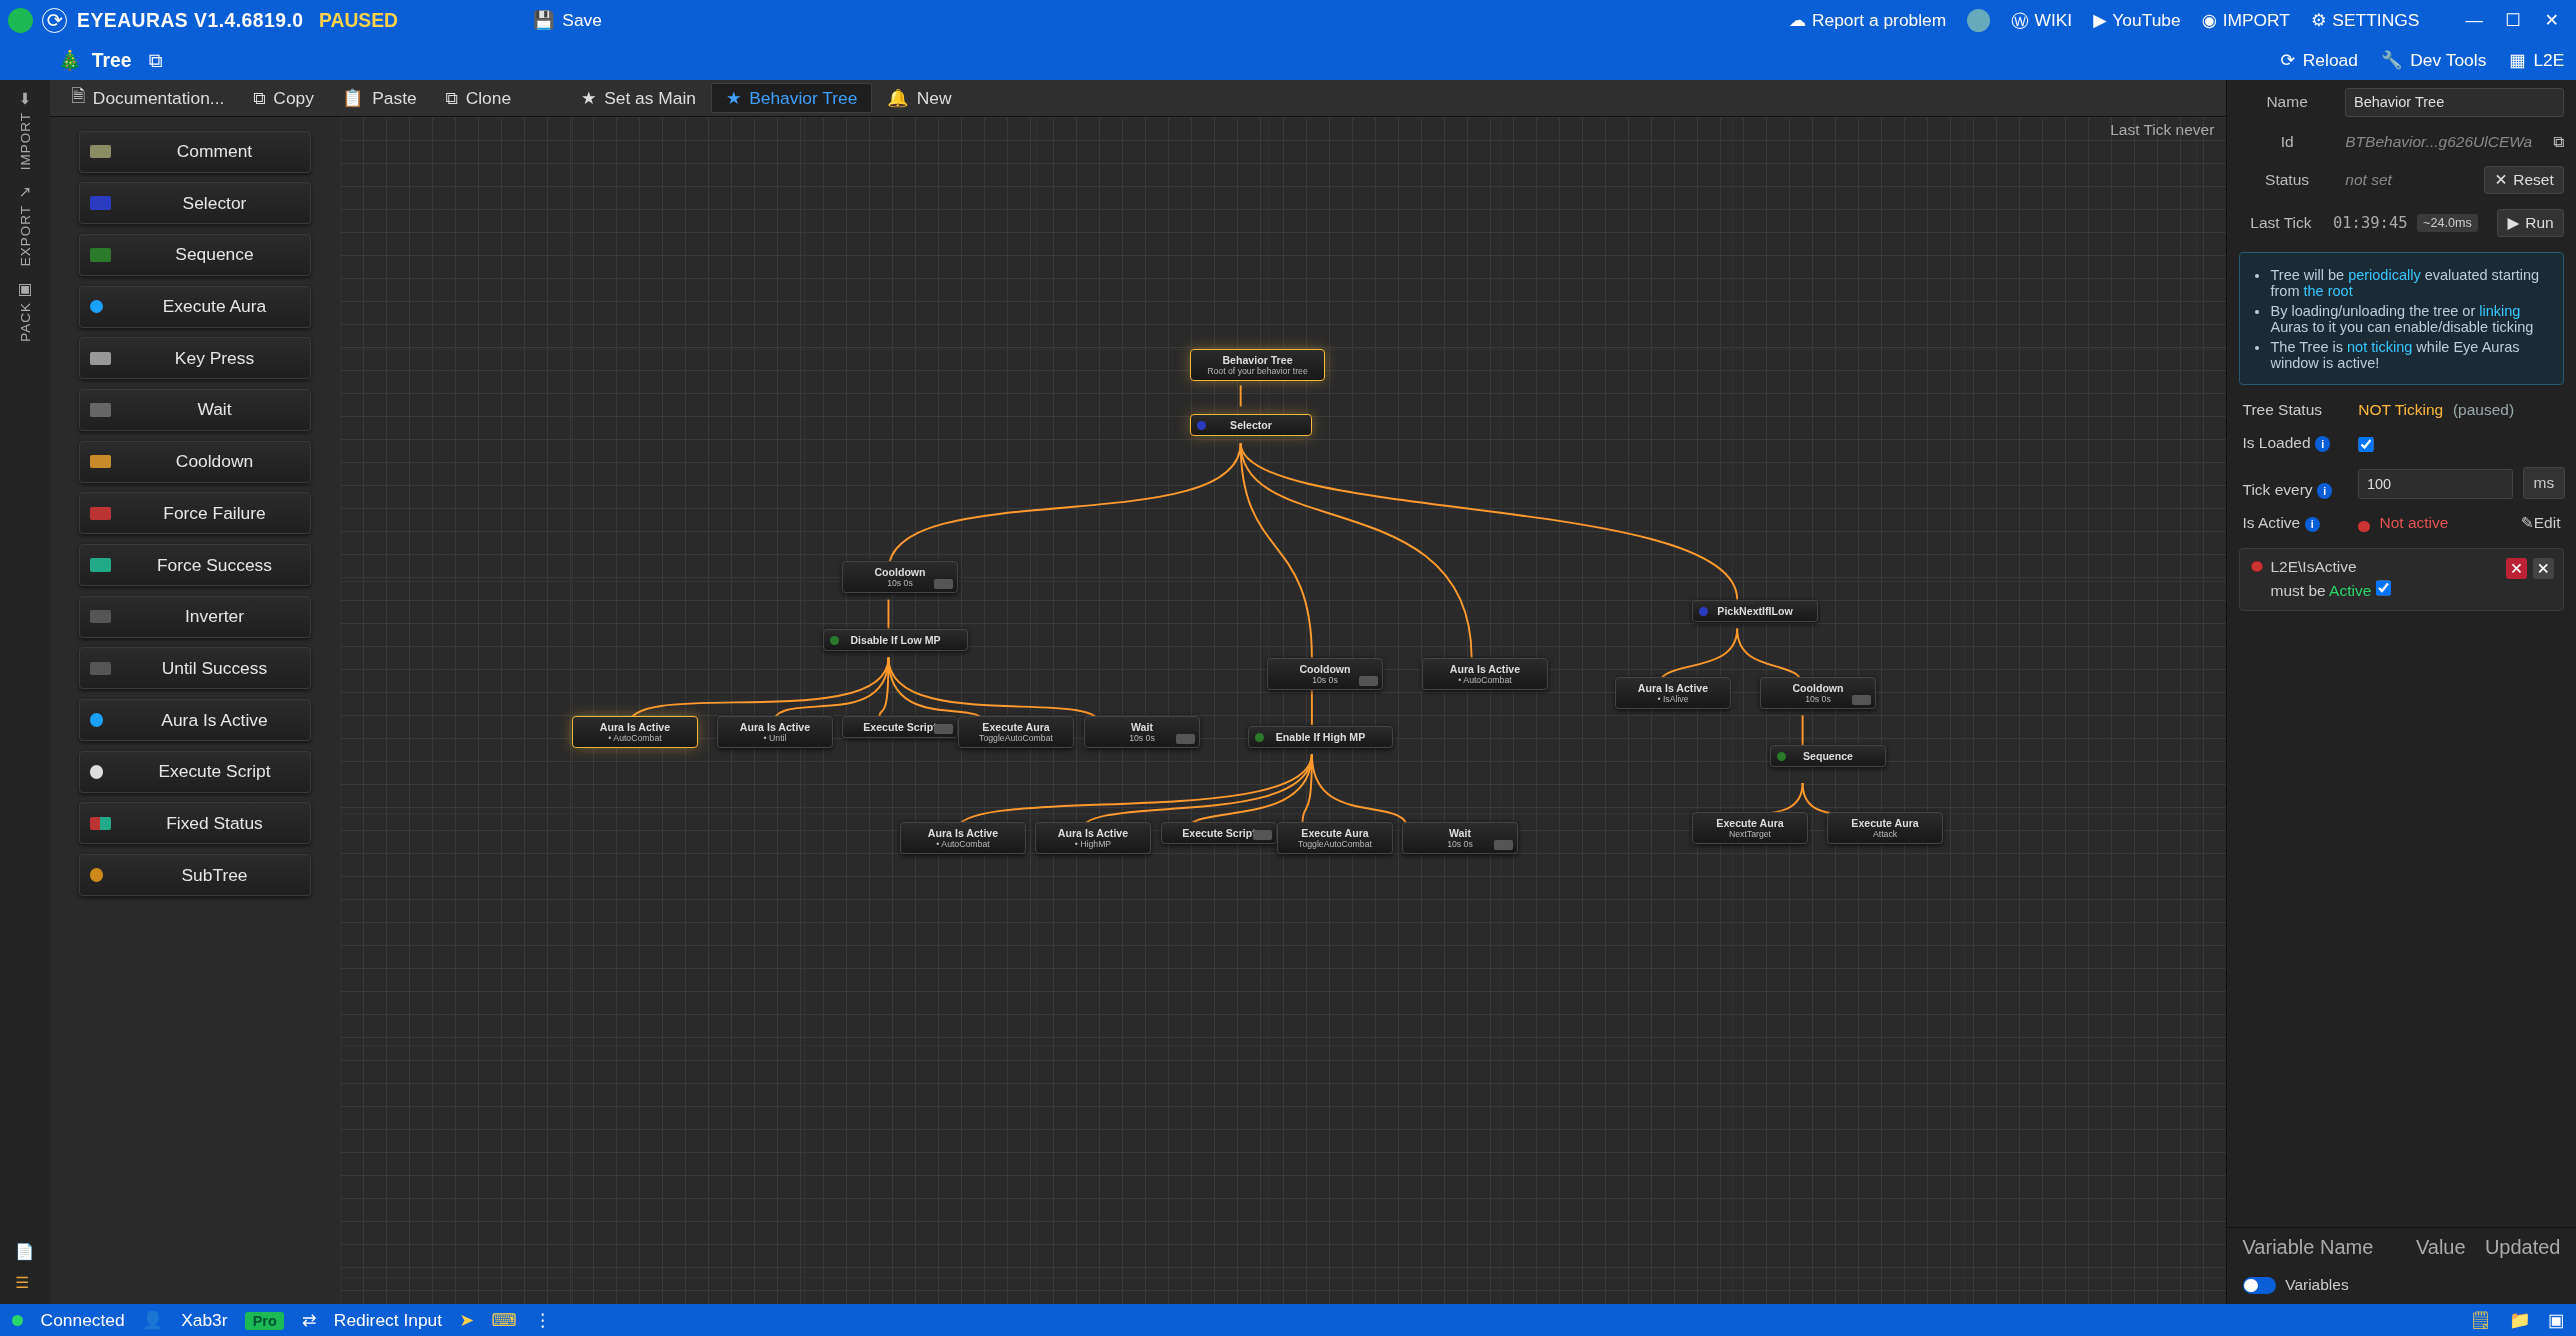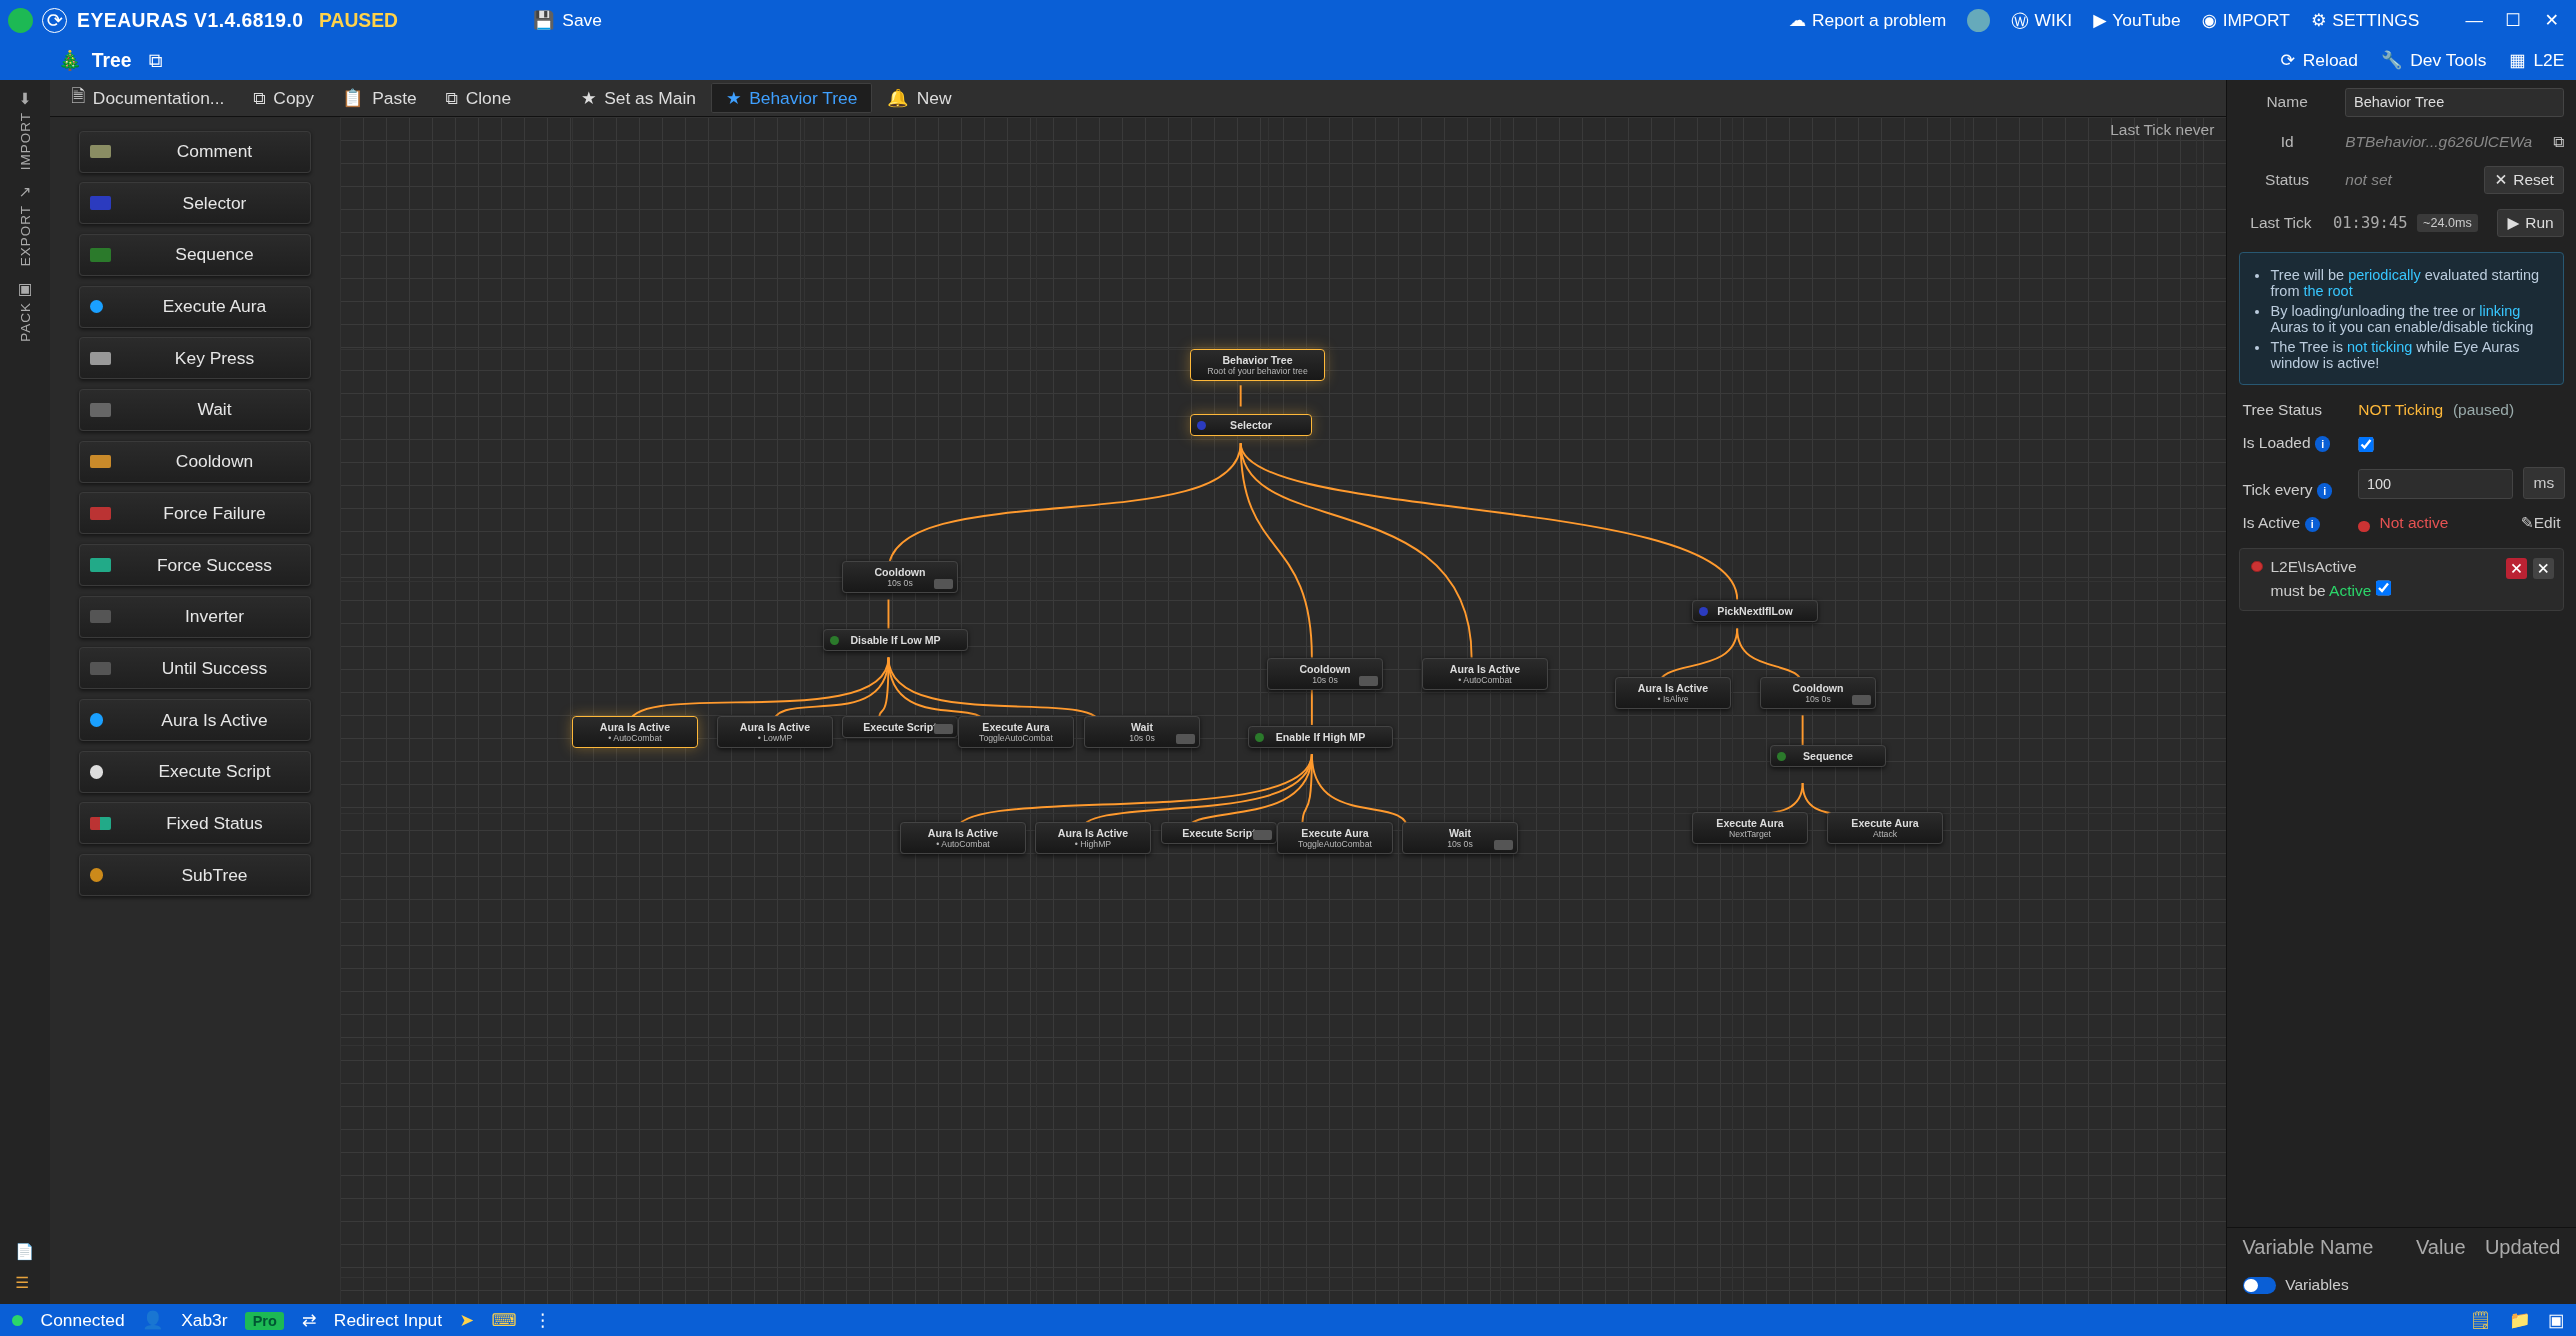--- a/index.html
+++ b/index.html
@@ -336,21 +336,21 @@
           <span class="dot" style="background:#2b7a2b"></span>
           <div class="nt">Disable If Low MP</div>
         </div>
 
         <div class="node sel center" style="left:232px;top:599px;width:126px">
           <div class="nt">Aura Is Active</div>
           <div class="ns">• AutoCombat</div>
         </div>
         <div class="node center" style="left:377px;top:599px;width:116px">
           <div class="nt">Aura Is Active</div>
-          <div class="ns">• LowMP</div>
+          <div class="ns">• Until</div>
         </div>
         <div class="node center" style="left:502px;top:599px;width:106px">
           <div class="nt">Execute Script</div>
           <span class="badge"></span>
         </div>
         <div class="node center" style="left:618px;top:599px;width:116px">
           <div class="nt">Execute Aura</div>
           <div class="ns">ToggleAutoCombat</div>
         </div>
         <div class="node center" style="left:744px;top:599px;width:97px">

